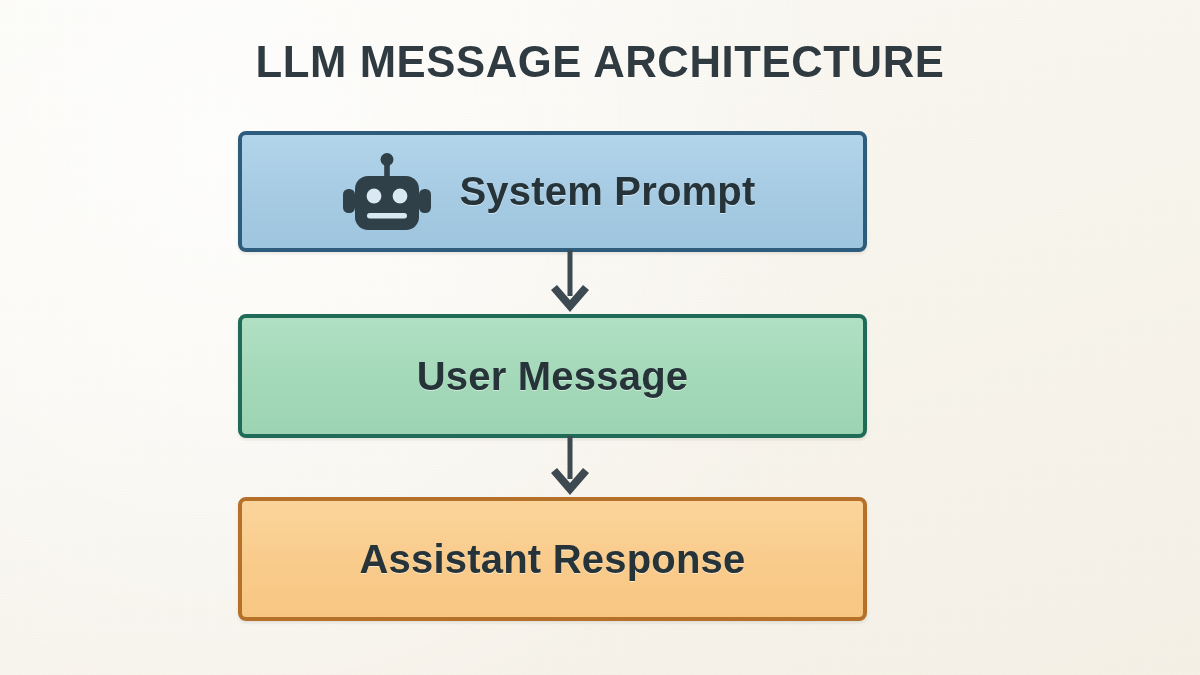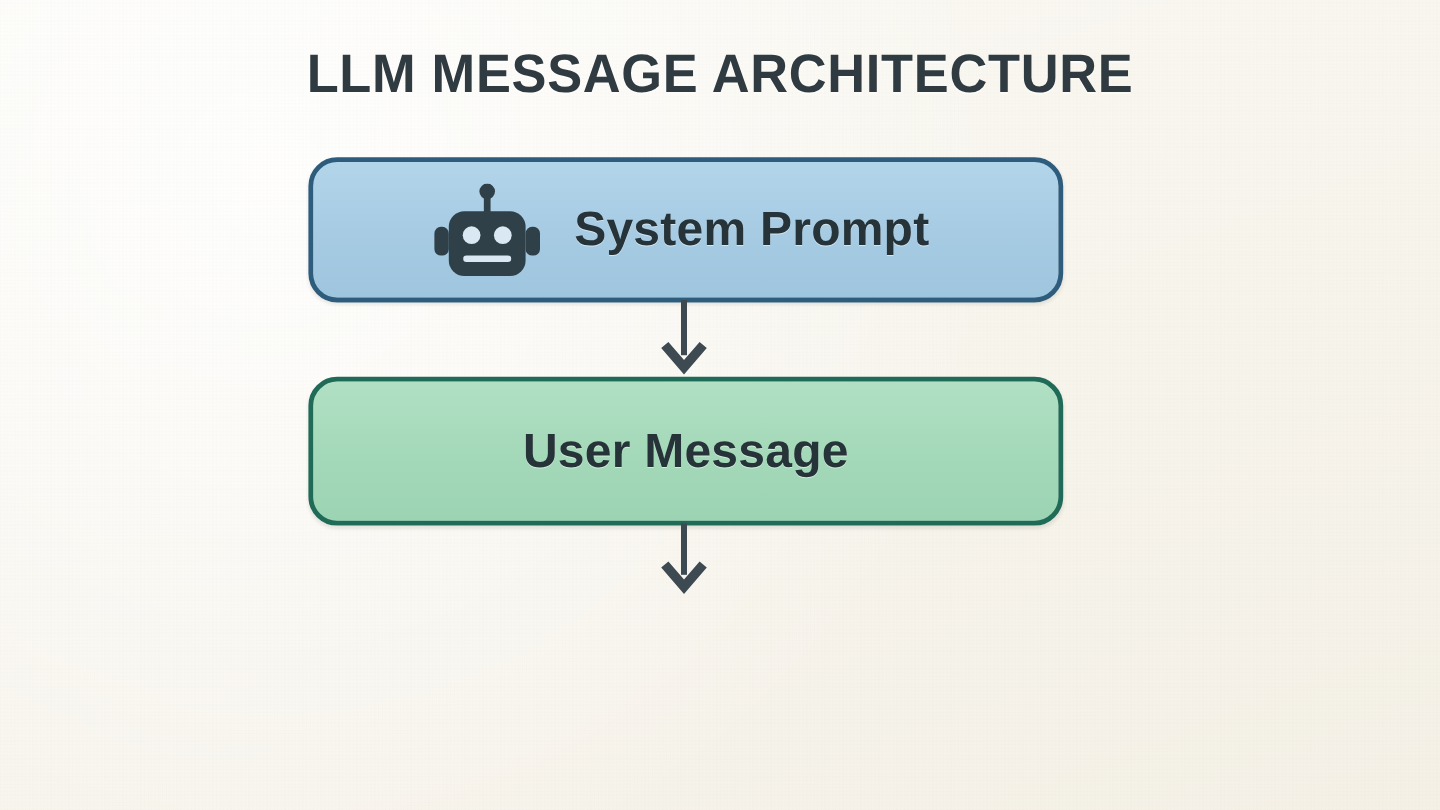--- a/index.html
+++ b/index.html
@@ -47,24 +47,24 @@
     letter-spacing: 0.6px;
     color: #2f3b41;
     font-family: "Liberation Sans", sans-serif;
     transform: scaleX(0.97);
     text-shadow: 0 1px 0 rgba(255,255,255,0.55);
     white-space: nowrap;
   }
 
   .node {
     position: absolute;
-    left: 257px;
+    left: 238px;
     width: 629px;
     box-sizing: border-box;
-    border-radius: 24px;
+    border-radius: 8px;
     display: flex;
     align-items: center;
     justify-content: center;
     box-shadow: 0 2px 3px rgba(60,50,35,0.10);
   }
 
   .node-label {
     font-size: 40px;
     font-weight: 700;
     color: #26343a;
@@ -150,14 +150,17 @@
 
   <div class="node" id="node-user">
     <span class="node-label">User Message</span>
   </div>
 
   <svg class="arrow" id="arrow-2" viewBox="0 0 60 63">
     <rect x="27.5" y="0" width="5" height="43" fill="#3d4a52"></rect>
     <path d="M 11 37 L 30 59 L 49 37 L 43 32 L 30 47 L 17 32 Z" fill="#3d4a52"></path>
   </svg>
 
+  <div class="node" id="node-assistant">
+    <span class="node-label">Assistant Response</span>
+  </div>
 
 </div>
 
 </body></html>

